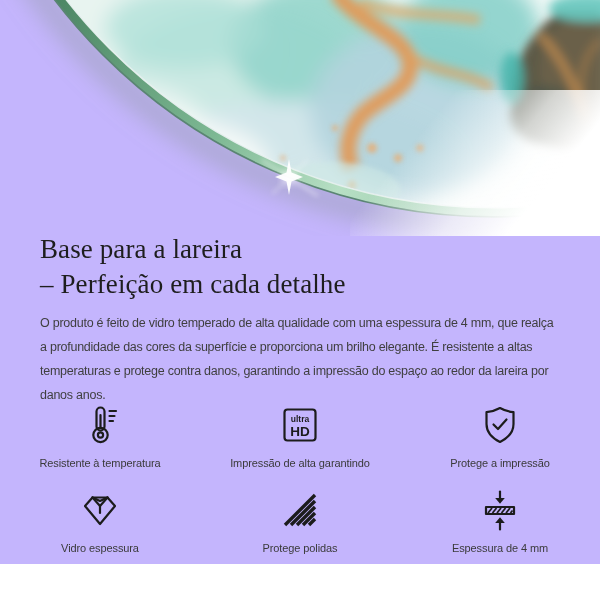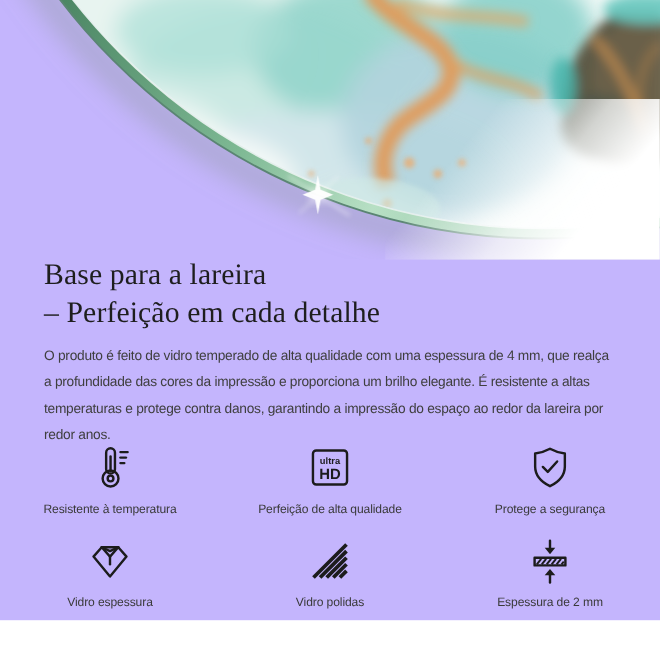--- a/index.html
+++ b/index.html
@@ -166,23 +166,23 @@
     </svg>
   </div>
 
   <h1 class="headline">
     <span>Base para a lareira</span>
     <span>– Perfeição em cada detalhe</span>
   </h1>
 
   <p class="body-copy">
     <span>O produto é feito de vidro temperado de alta qualidade com uma espessura de 4 mm, que realça</span>
-    <span>a profundidade das cores da impressão e proporciona um brilho elegante. É resistente a altas</span>
+    <span>a profundidade das cores da superfície e proporciona um brilho elegante. É resistente a altas</span>
     <span>temperaturas e protege contra danos, garantindo a impressão do espaço ao redor da lareira por</span>
-    <span>redor anos.</span>
+    <span>danos anos.</span>
   </p>
 
   <div class="features">
 
     <div class="feature">
       <div class="icon-box">
         <svg width="44" height="44" viewBox="0 0 44 44">
           <rect class="fi" x="18.5" y="4.5" width="8" height="23" rx="4"></rect>
           <circle class="fi" cx="22.5" cy="32" r="7.2"></circle>
           <circle class="fi" cx="22.5" cy="32" r="2.6" stroke-width="2"></circle>
@@ -196,31 +196,31 @@
     </div>
 
     <div class="feature">
       <div class="icon-box">
         <svg width="44" height="44" viewBox="0 0 44 44">
           <rect class="fi" x="6.5" y="6.5" width="31" height="31" rx="3" stroke-width="2.4"></rect>
           <text class="fi-txt" x="22" y="19" font-size="8.5" font-weight="600" text-anchor="middle">ultra</text>
           <text class="fi-txt" x="22" y="32.5" font-size="13.5" font-weight="700" text-anchor="middle">HD</text>
         </svg>
       </div>
-      <div class="label">Perfeição de alta qualidade</div>
+      <div class="label">Impressão de alta garantindo</div>
     </div>
 
     <div class="feature">
       <div class="icon-box">
         <svg width="44" height="44" viewBox="0 0 44 44">
           <path class="fi" d="M22,5 C26.5,7.5 31,8.8 35.5,9.2 L35.5,21 C35.5,29.5 30,35 22,39 C14,35 8.5,29.5 8.5,21 L8.5,9.2 C13,8.8 17.5,7.5 22,5 Z"></path>
           <path class="fi" d="M15.5,21.5 L20,26 L28.5,16.5"></path>
         </svg>
       </div>
-      <div class="label">Protege a segurança</div>
+      <div class="label">Protege a impressão</div>
     </div>
 
     <div class="feature">
       <div class="icon-box">
         <svg width="44" height="44" viewBox="0 0 44 44">
           <path class="fi" stroke-width="2" d="M7,18 L14.5,9.5 L29.5,9.5 L37,18 L22,36 Z"></path>
           <path class="fi" stroke-width="1.7" d="M14.5,9.5 L22,13 L29.5,9.5"></path>
           <path class="fi" stroke-width="1.7" d="M14.5,9.5 L22,18 L29.5,9.5"></path>
           <path class="fi" stroke-width="1.7" d="M22,18 L22,25"></path>
         </svg>
@@ -233,38 +233,38 @@
         <svg width="44" height="44" viewBox="0 0 44 44">
           <g stroke="#1c1c1c" stroke-width="3.4" stroke-linecap="butt">
             <line x1="7" y1="37" x2="37" y2="7"></line>
             <line x1="13" y1="37" x2="37" y2="13"></line>
             <line x1="19" y1="37" x2="37" y2="19"></line>
             <line x1="25" y1="37" x2="37" y2="25"></line>
             <line x1="31" y1="37" x2="37" y2="31"></line>
           </g>
         </svg>
       </div>
-      <div class="label">Vidro polidas</div>
+      <div class="label">Protege polidas</div>
     </div>
 
     <div class="feature">
       <div class="icon-box">
         <svg width="44" height="44" viewBox="0 0 44 44">
           <line class="fi" x1="22" y1="3.5" x2="22" y2="10"></line>
           <polygon class="fi-fill" points="17.2,10 26.8,10 22,15.8"></polygon>
           <rect class="fi" x="8" y="19" width="28" height="7" stroke-width="2"></rect>
           <g stroke="#1c1c1c" stroke-width="1.8">
             <line x1="10" y1="25" x2="14" y2="20"></line>
             <line x1="14.5" y1="25" x2="18.5" y2="20"></line>
             <line x1="19" y1="25" x2="23" y2="20"></line>
             <line x1="23.5" y1="25" x2="27.5" y2="20"></line>
             <line x1="28" y1="25" x2="32" y2="20"></line>
             <line x1="32.5" y1="25" x2="34.5" y2="22.5"></line>
           </g>
           <polygon class="fi-fill" points="17.2,35 26.8,35 22,29.2"></polygon>
           <line class="fi" x1="22" y1="35" x2="22" y2="41.5"></line>
         </svg>
       </div>
-      <div class="label">Espessura de 2 mm</div>
+      <div class="label">Espessura de 4 mm</div>
     </div>
 
   </div>
 </div>
 
 </body></html>

